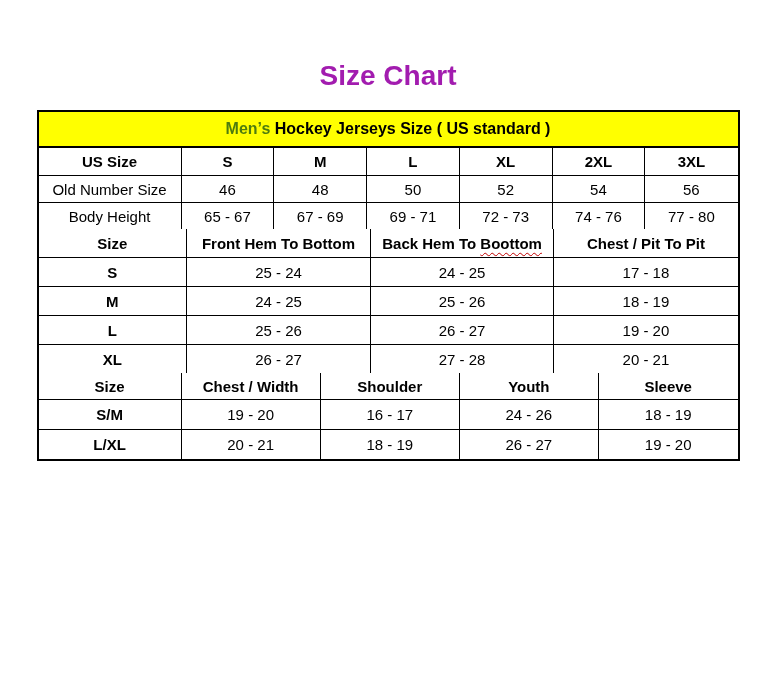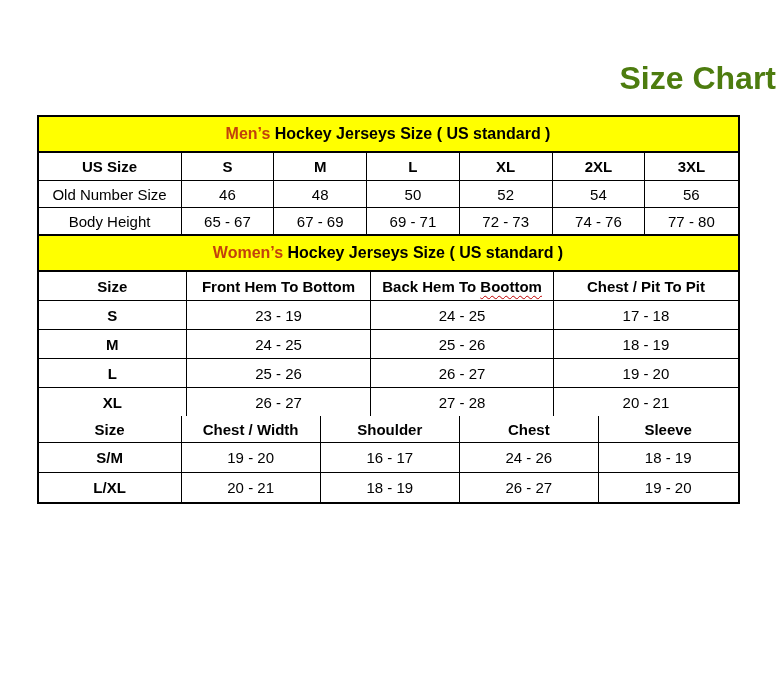--- a/index.html
+++ b/index.html
@@ -8,42 +8,42 @@
     background: #ffffff;
     width: 776px;
     height: 692px;
     overflow: hidden;
     font-family: "Liberation Sans", "DejaVu Sans", sans-serif;
     color: #000000;
   }
   .title {
     margin: 0;
     padding-top: 60px;
-    text-align: right;
-    font-size: 32px;
+    text-align: center;
+    font-size: 28px;
     font-weight: bold;
-    color: #4d7c0f;
+    color: #a21caf;
   }
   .chart {
     width: 699px;
     margin: 18px auto 0 auto;
     border: 2px solid #000000;
   }
   .band {
     background: #FFFF00;
     border-top: 2px solid #000000;
     border-bottom: 2px solid #000000;
     height: 34px;
     line-height: 34px;
     text-align: center;
     font-weight: bold;
     font-size: 16px;
   }
   .chart > .band:first-child { border-top: none; }
-  .band .accent { color: #c2410c; }
+  .band .accent { color: #4d7c0f; }
   table {
     width: 100%;
     border-collapse: collapse;
     table-layout: fixed;
   }
   th, td {
     border: 1px solid #000000;
     text-align: center;
     vertical-align: middle;
     padding: 0;
@@ -119,41 +119,37 @@
       <td>65 - 67</td>
       <td>67 - 69</td>
       <td>69 - 71</td>
       <td>72 - 73</td>
       <td>74 - 76</td>
       <td>77 - 80</td>
     </tr>
   </tbody>
     </table>
 
-  <div class="band">
-    <span class="accent">Women’s</span>
-    <span>Hockey Jerseys Size ( US standard )</span>
-  </div>
   <table class="women">
     <colgroup>
         <col class="c0">
         <col>
         <col>
         <col>
       </colgroup>
     <tbody>
         <tr>
       <th>Size</th>
       <th>Front Hem To Bottom</th>
       <th><span>Back Hem To</span> <span class="misspell">Boottom</span></th>
       <th>Chest / Pit To Pit</th>
     </tr>
     <tr>
       <td class="rlabel">S</td>
-      <td>23 - 19</td>
+      <td>25 - 24</td>
       <td>24 - 25</td>
       <td>17 - 18</td>
     </tr>
     <tr>
       <td class="rlabel">M</td>
       <td>24 - 25</td>
       <td>25 - 26</td>
       <td>18 - 19</td>
     </tr>
     <tr>
@@ -177,21 +173,21 @@
         <col>
         <col>
         <col>
         <col>
       </colgroup>
     <tbody>
         <tr>
       <th>Size</th>
       <th>Chest / Width</th>
       <th>Shoulder</th>
-      <th>Chest</th>
+      <th>Youth</th>
       <th>Sleeve</th>
     </tr>
     <tr>
       <td class="rlabel">S/M</td>
       <td>19 - 20</td>
       <td>16 - 17</td>
       <td>24 - 26</td>
       <td>18 - 19</td>
     </tr>
     <tr>

